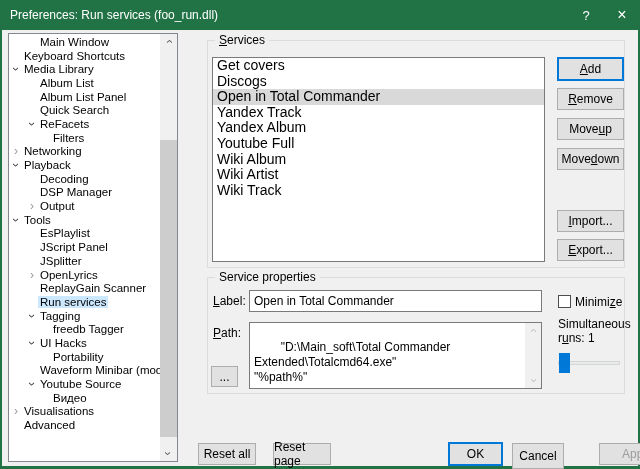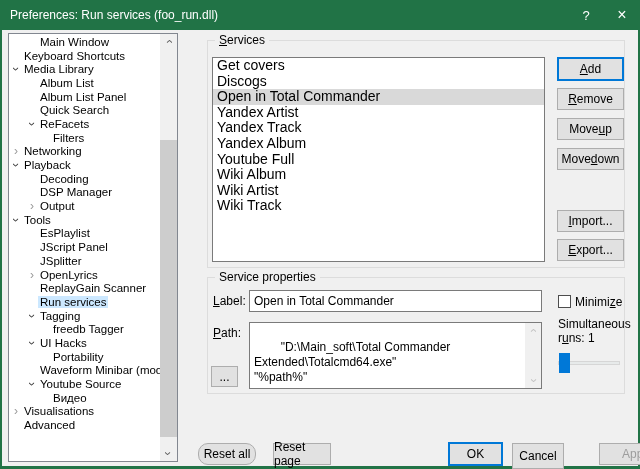--- a/index.html
+++ b/index.html
@@ -197,21 +197,20 @@
         <span class="sarrow down">›</span>
       </div>
     </div>
 
     <div class="groupbox" style="left:205px; top:10px; width:418px; height:228px;">
       <span class="grouplabel"><span class="mn">S</span>ervices</span>
       <div class="listbox" id="services-list">
           <div class="list-row">Get covers</div>
           <div class="list-row">Discogs</div>
           <div class="list-row sel">Open in Total Commander</div>
-          <div class="list-row">Yandex Artist</div>
           <div class="list-row">Yandex Track</div>
           <div class="list-row">Yandex Album</div>
           <div class="list-row">Youtube Full</div>
           <div class="list-row">Wiki Album</div>
           <div class="list-row">Wiki Artist</div>
           <div class="list-row">Wiki Track</div>
         </div>
       <div class="btn side-btn default" style="top:16px; height:24px;"><span class="mn">A</span>dd</div>
       <div class="btn side-btn" style="top:47px;"><span class="mn">R</span>emove</div>
       <div class="btn side-btn" style="top:77px;">Move <span class="mn">u</span>p</div>
@@ -240,20 +239,20 @@
       </div>
 
       <div class="btn" style="left:3px; top:88px; width:27px; height:21px;">...</div>
 
       <span class="form-label" style="left:350px; top:39px; line-height:14px;"><span>Simultaneous</span><br><span>r<span class="mn">u</span>ns: 1</span></span>
 
       <div class="slider-track" style="left:350px; top:83px; width:62px;"></div>
       <div class="slider-thumb" style="left:351px; top:75px;"></div>
     </div>
 
-    <div class="btn" style="left:196px; top:413px; width:58px; height:22px;border-radius:10px;">Reset all</div>
+    <div class="btn" style="left:196px; top:413px; width:58px; height:22px;">Reset all</div>
     <div class="btn default" style="left:446px; top:412px; width:55px; height:24px;">OK</div>
     <div class="btn" style="left:271px; top:413px; width:58px; height:22px;">Reset page</div>
     <div class="btn" style="left:510px; top:413px; width:52px; height:26px;">Cancel</div>
     <div class="btn disabled" style="left:597px; top:413px; width:76px; height:22px;">Apply</div>
 
   </div>
 </div>
 
 </body></html>

